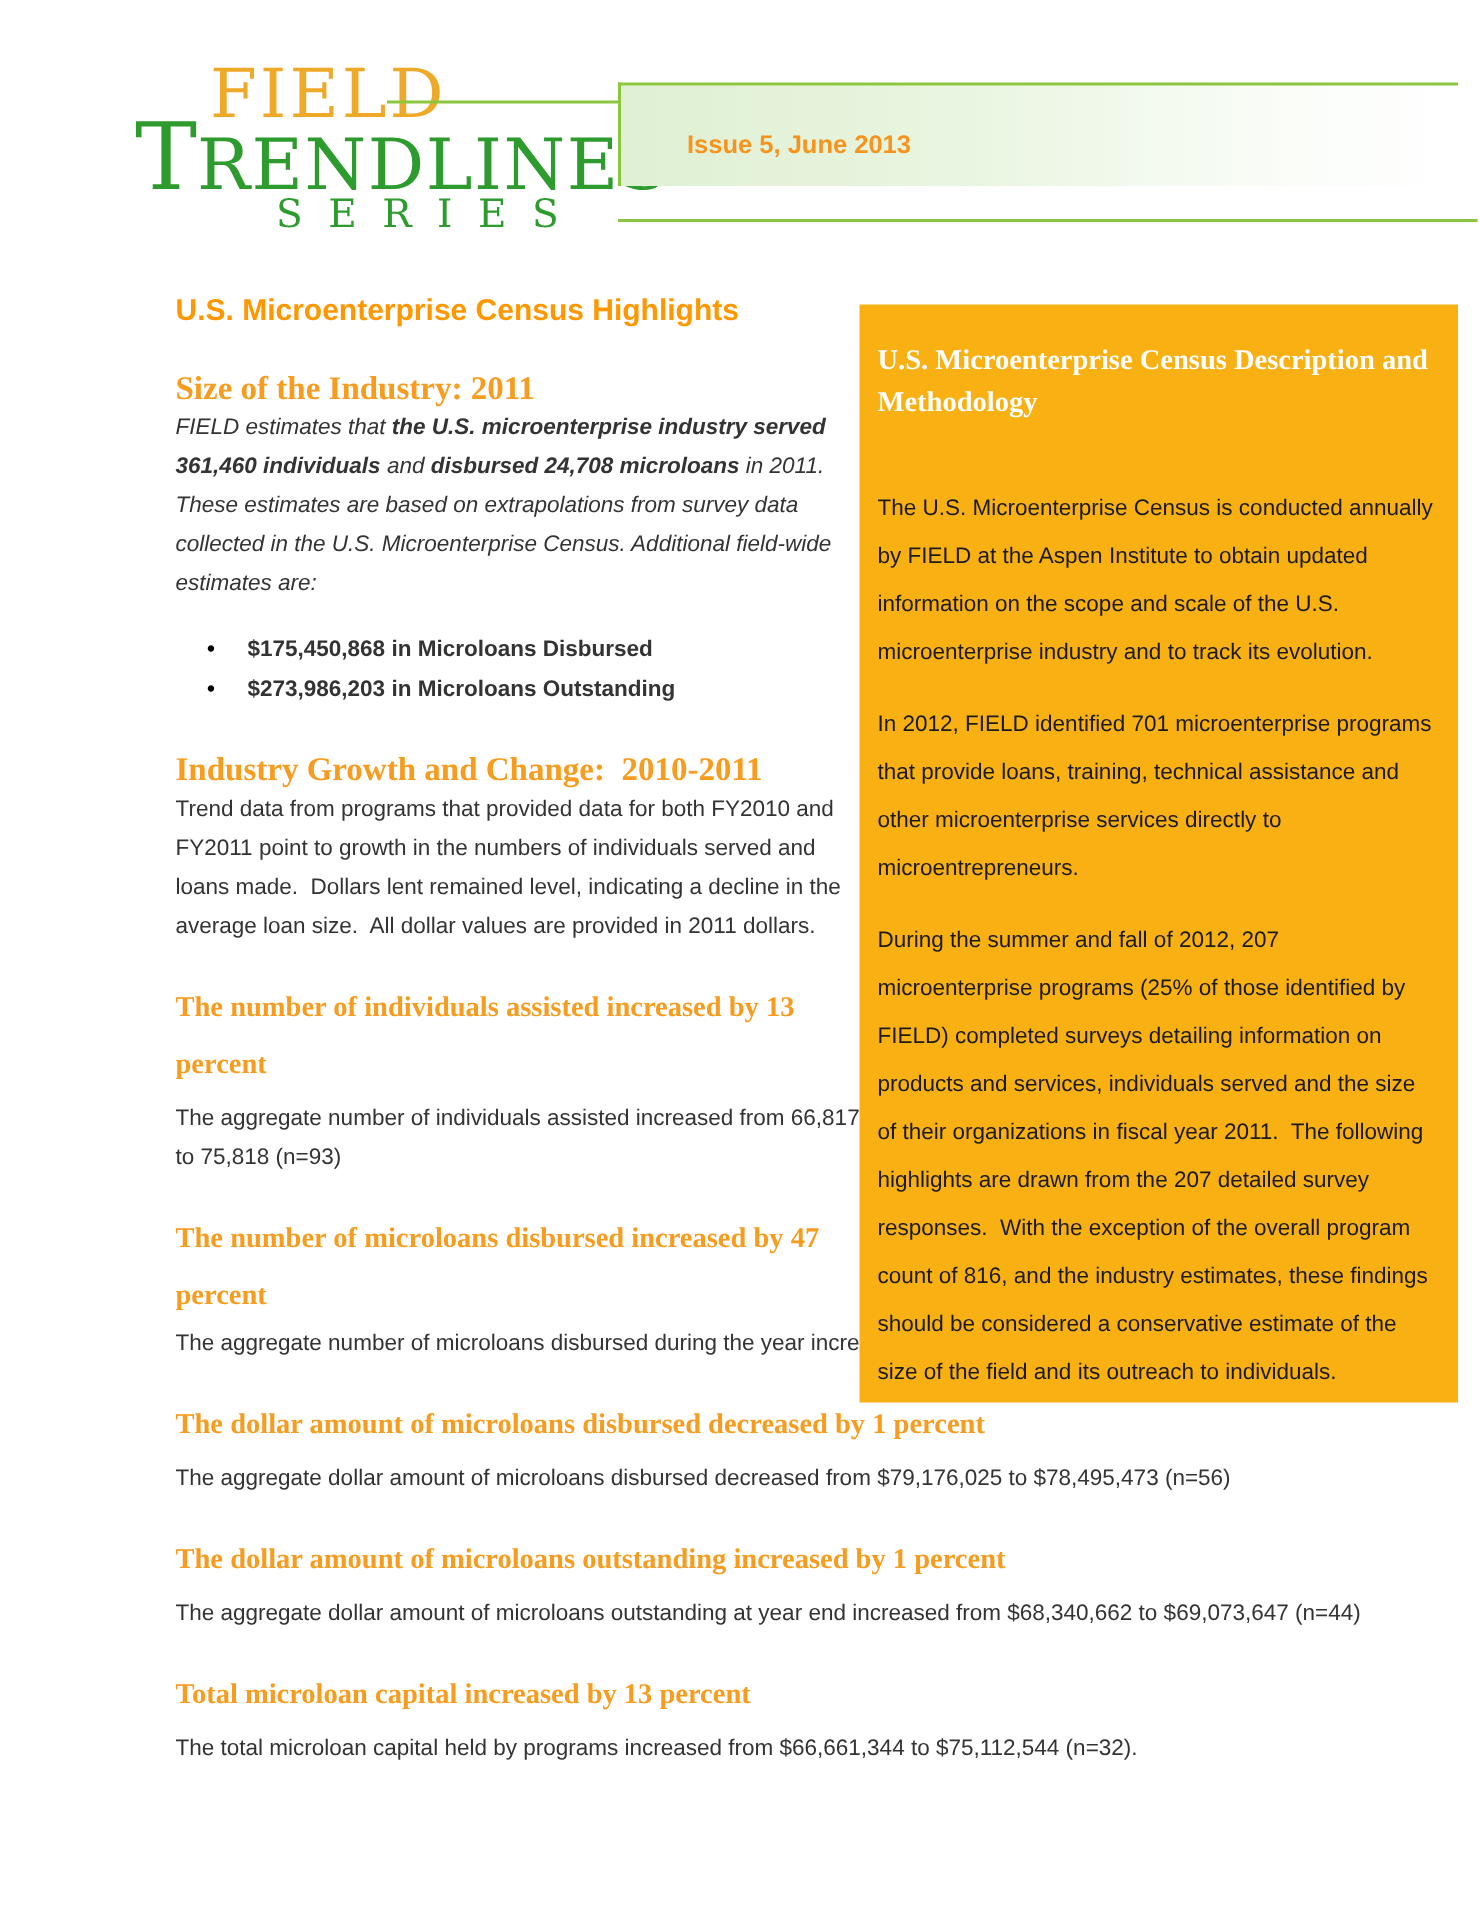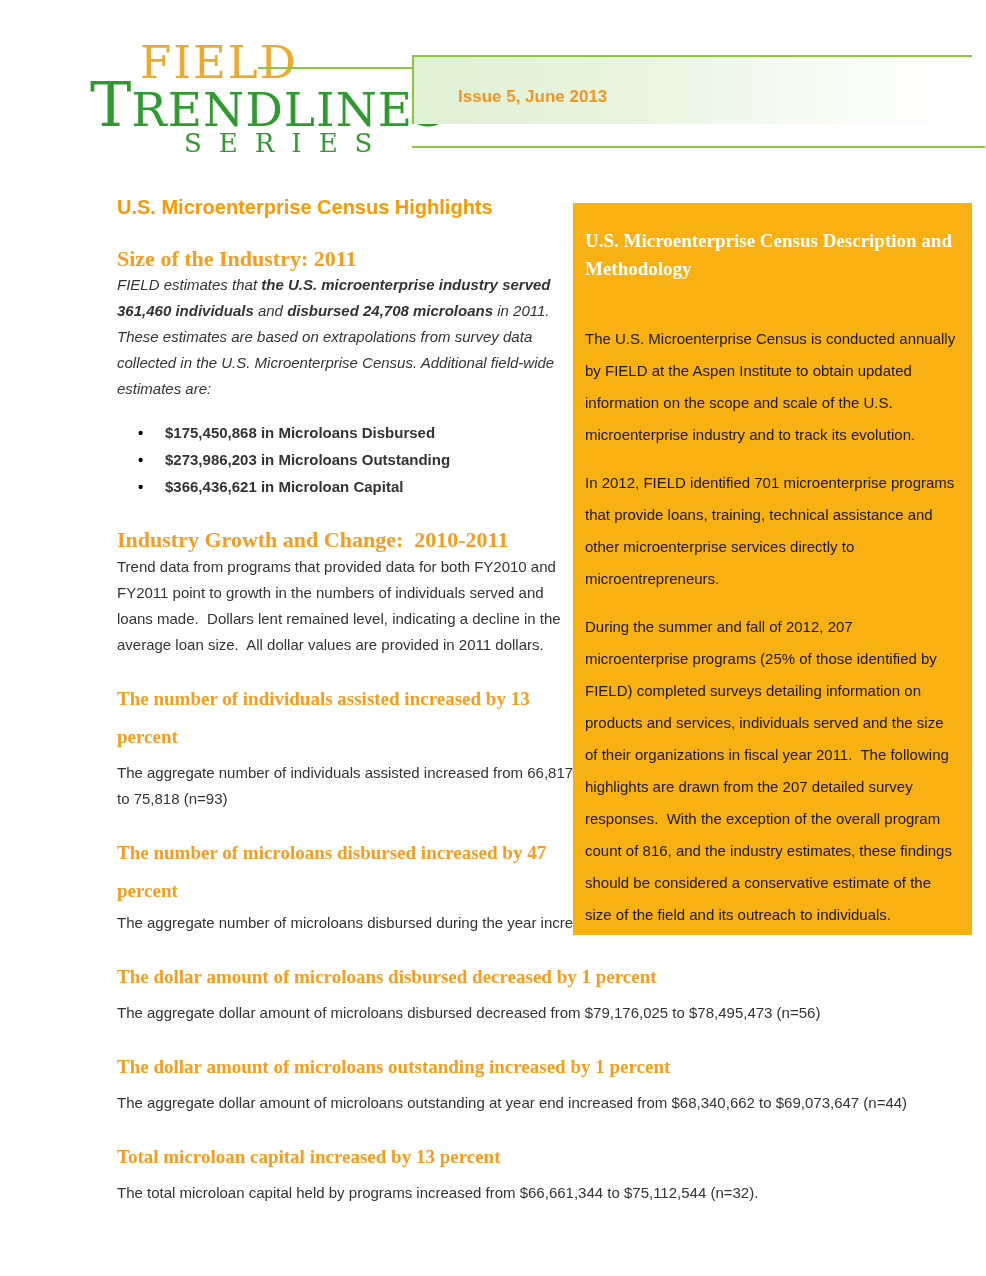--- a/index.html
+++ b/index.html
@@ -135,21 +135,20 @@
     <div class="narrow">
       <h1 class="main-title">U.S. Microenterprise Census Highlights</h1>
 
       <h2 class="serif-heading">Size of the Industry: 2011</h2>
 
       <p class="body-text intro"><span>FIELD estimates that </span><span class="bold">the U.S. microenterprise industry served 361,460 individuals</span><span> and </span><span class="bold">disbursed 24,708 microloans</span><span> in 2011. These estimates are based on extrapolations from survey data collected in the U.S. Microenterprise Census. Additional field-wide estimates are:</span></p>
 
       <ul class="estimates-list">
         <li>$175,450,868 in Microloans Disbursed</li>
         <li>$273,986,203 in Microloans Outstanding</li>
-        <li>$366,436,621 in Microloan Capital</li>
       </ul>
 
       <h2 class="serif-heading">Industry Growth and Change:  2010-2011</h2>
 
       <p class="body-text growth-intro">Trend data from programs that provided data for both FY2010 and FY2011 point to growth in the numbers of individuals served and loans made.  Dollars lent remained level, indicating a decline in the average loan size.  All dollar values are provided in 2011 dollars.</p>
 
       <div class="finding">
         <h3 class="finding-heading">The number of individuals assisted increased by 13 percent</h3>
         <p class="body-text finding-body">The aggregate number of individuals assisted increased from 66,817 to 75,818 (n=93)</p>
       </div>

